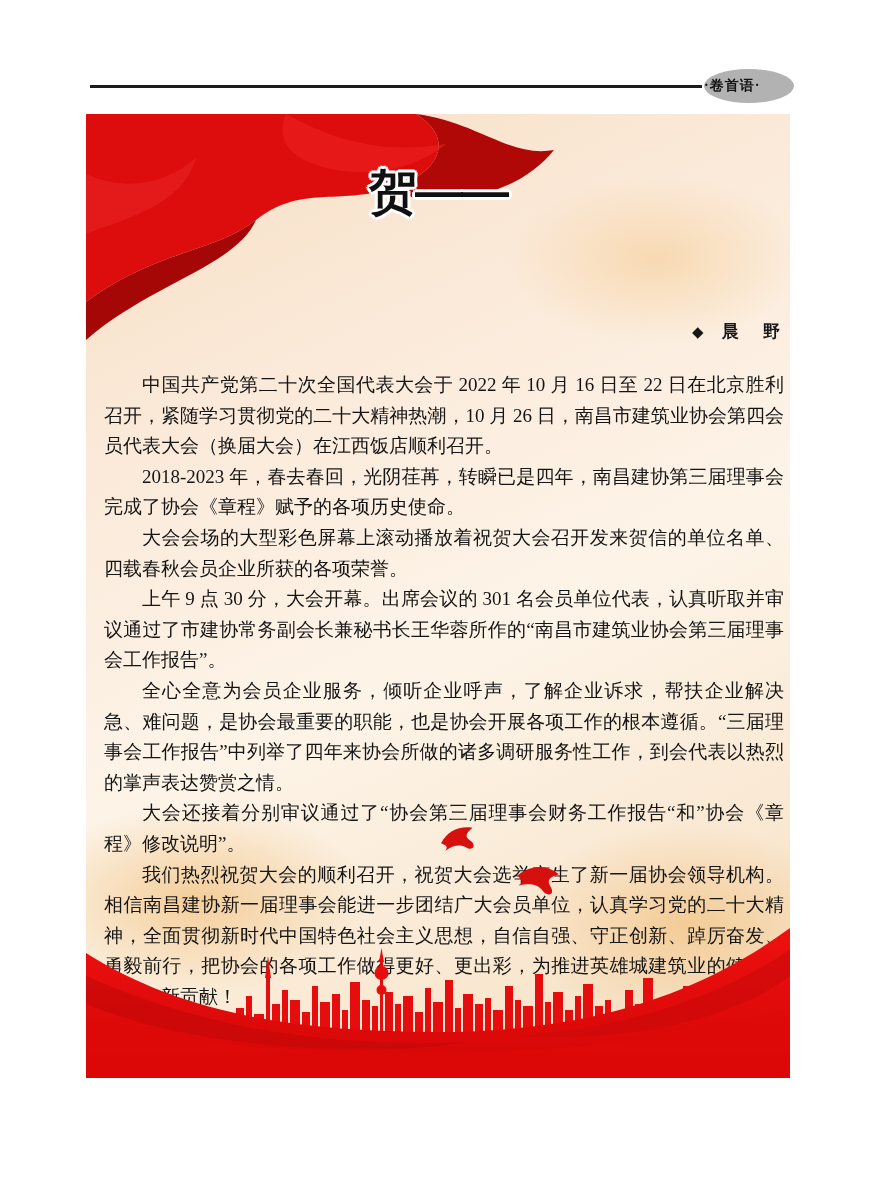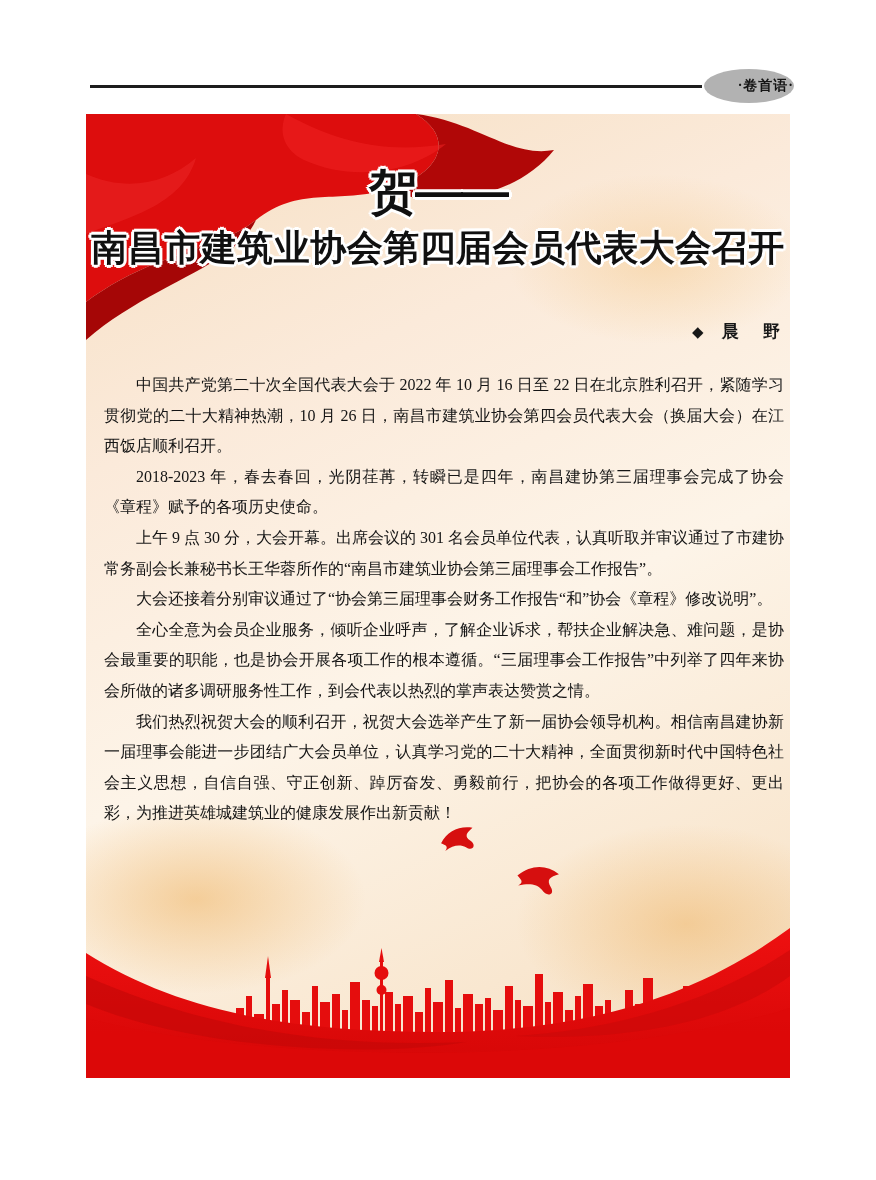--- a/index.html
+++ b/index.html
@@ -18,21 +18,21 @@
     font-family:"Liberation Serif","DejaVu Serif",serif;
     overflow:hidden;
   }
   .top-rule{
     position:absolute;left:90px;top:85px;width:612px;height:3px;
     background:#1c1c1c;
   }
   .section-badge{
     position:absolute;left:704px;top:69px;width:90px;height:34px;
     background:var(--badge-bg);border-radius:50%;
-    display:flex;align-items:center;justify-content:flex-end;
+    display:flex;align-items:center;justify-content:flex-start;
     font-size:14px;font-weight:bold;color:#141414;letter-spacing:1px;
   }
   .card{
     position:absolute;left:86px;top:114px;width:704px;height:964px;
     background:linear-gradient(155deg,var(--card-bg-1) 0%,#fbeada 28%,var(--card-bg-2) 55%,#f9e7d0 82%,#f3dcbe 100%);
     overflow:hidden;
   }
   .flag-svg{position:absolute;left:0;top:0;width:500px;height:310px;}
   .cloud{position:absolute;border-radius:50%;pointer-events:none;}
   .cloud.c1{left:-60px;top:690px;width:340px;height:190px;
@@ -56,21 +56,21 @@
     z-index:3;letter-spacing:0.5px;
   }
   .author-line{
     position:absolute;top:206px;left:0;width:100%;text-align:right;
     font-size:17px;font-weight:bold;color:#171717;z-index:3;letter-spacing:2px;
   }
   .author-line .marker{font-size:15px;margin-right:10px;}
   .author-line .name{letter-spacing:10px;}
   .article-body{
     position:absolute;top:256px;left:18px;right:6px;z-index:3;
-    font-size:16px;line-height:30.6px;color:var(--ink);text-align:justify;
+    font-size:19px;line-height:30.6px;color:var(--ink);text-align:justify;
   }
   .article-body p{margin:0;text-indent:2em;}
   .bird{position:absolute;z-index:4;}
   .bird.b1{left:352px;top:712px;width:42px;height:28px;transform:rotate(-10deg);}
   .bird.b2{left:428px;top:748px;width:48px;height:34px;transform:rotate(14deg);}
   .curtain-svg{position:absolute;left:0;bottom:0;width:704px;height:200px;z-index:5;}
 </style>
 </head>
 <body>
 
@@ -88,33 +88,33 @@
     <path d="M200,0 C250,28 300,40 360,30 C320,62 262,66 218,46 C198,36 192,18 200,0 Z" fill="#ef2222" opacity="0.55"></path>
     <path d="M0,188 C70,136 130,138 170,106 C150,152 64,170 0,226 Z" fill="#a50606"></path>
     <path d="M0,60 C40,78 80,70 110,44 C96,92 40,104 0,120 Z" fill="#f03030" opacity="0.4"></path>
   </svg>
 
   <div class="cloud c1"></div>
   <div class="cloud c2"></div>
   <div class="cloud c3"></div>
 
   <div class="title-prefix">贺——</div>
-  <div class="title-main">南昌市建筑业协会第四届会员代表大会召开</div>
 
   <div class="author-line">
     <span class="marker">◆</span>
     <span class="name">晨  野</span>
   </div>
 
   <div class="article-body">
       <p>中国共产党第二十次全国代表大会于 2022 年 10 月 16 日至 22 日在北京胜利召开，紧随学习贯彻党的二十大精神热潮，10 月 26 日，南昌市建筑业协会第四会员代表大会（换届大会）在江西饭店顺利召开。</p>
       <p>2018-2023 年，春去春回，光阴荏苒，转瞬已是四年，南昌建协第三届理事会完成了协会《章程》赋予的各项历史使命。</p>
+      <p>大会会场的大型彩色屏幕上滚动播放着祝贺大会召开发来贺信的单位名单、四载春秋会员企业所获的各项荣誉。</p>
       <p>上午 9 点 30 分，大会开幕。出席会议的 301 名会员单位代表，认真听取并审议通过了市建协常务副会长兼秘书长王华蓉所作的“南昌市建筑业协会第三届理事会工作报告”。</p>
+      <p>全心全意为会员企业服务，倾听企业呼声，了解企业诉求，帮扶企业解决急、难问题，是协会最重要的职能，也是协会开展各项工作的根本遵循。“三届理事会工作报告”中列举了四年来协会所做的诸多调研服务性工作，到会代表以热烈的掌声表达赞赏之情。</p>
       <p>大会还接着分别审议通过了“协会第三届理事会财务工作报告“和”协会《章程》修改说明”。</p>
-      <p>全心全意为会员企业服务，倾听企业呼声，了解企业诉求，帮扶企业解决急、难问题，是协会最重要的职能，也是协会开展各项工作的根本遵循。“三届理事会工作报告”中列举了四年来协会所做的诸多调研服务性工作，到会代表以热烈的掌声表达赞赏之情。</p>
       <p>我们热烈祝贺大会的顺利召开，祝贺大会选举产生了新一届协会领导机构。相信南昌建协新一届理事会能进一步团结广大会员单位，认真学习党的二十大精神，全面贯彻新时代中国特色社会主义思想，自信自强、守正创新、踔厉奋发、勇毅前行，把协会的各项工作做得更好、更出彩，为推进英雄城建筑业的健康发展作出新贡献！</p>
     </div>
 
   <svg class="bird b1" viewBox="0 0 30 20" aria-hidden="true">
     <path d="M2,10 C8,2 17,0 26,3 C21,6 19,8 23,12 C27,16 23,20 19,16 C15,13 10,13 4,16 C7,13 5,12 2,10 Z" fill="#d60f0f"></path>
   </svg>
   <svg class="bird b2" viewBox="0 0 30 20" aria-hidden="true">
     <path d="M2,11 C9,2 18,0 27,4 C22,7 20,9 24,13 C28,17 23,20 19,16 C15,13 10,14 4,17 C7,14 5,13 2,11 Z" fill="#d60f0f"></path>
   </svg>
 

